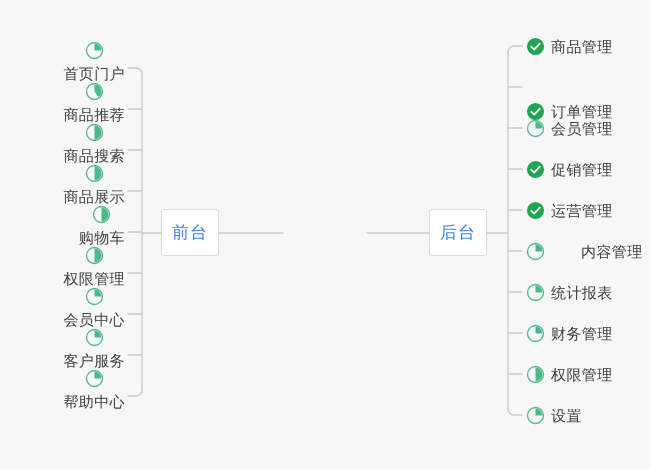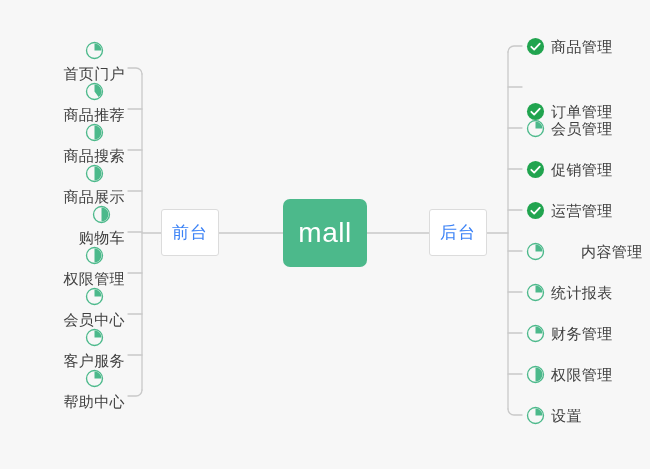--- a/index.html
+++ b/index.html
@@ -125,23 +125,20 @@
         <path d="M 522 374 L 508 374"></path>
         <path d="M 522 415 L 514 415 A 6 6 0 0 1 508 409"></path>
         <path d="M 487 233 L 508 233"></path>
       </g>
   </svg>
 
   <div class="node node-side front">
     <span>前台</span>
   </div>
 
-  <div class="node node-core">
-    <span>mall</span>
-  </div>
 
   <div class="node node-side back">
     <span>后台</span>
   </div>
 
   <div id="leaf-host">
       <div class="leaf left" style="top: 55px;">
         <span class="ico">
           <svg viewBox="0 0 20 20" width="19" height="19">
             <circle cx="10" cy="10" r="8.4" fill="none" stroke="#4cb98b" stroke-width="1.4"></circle>

